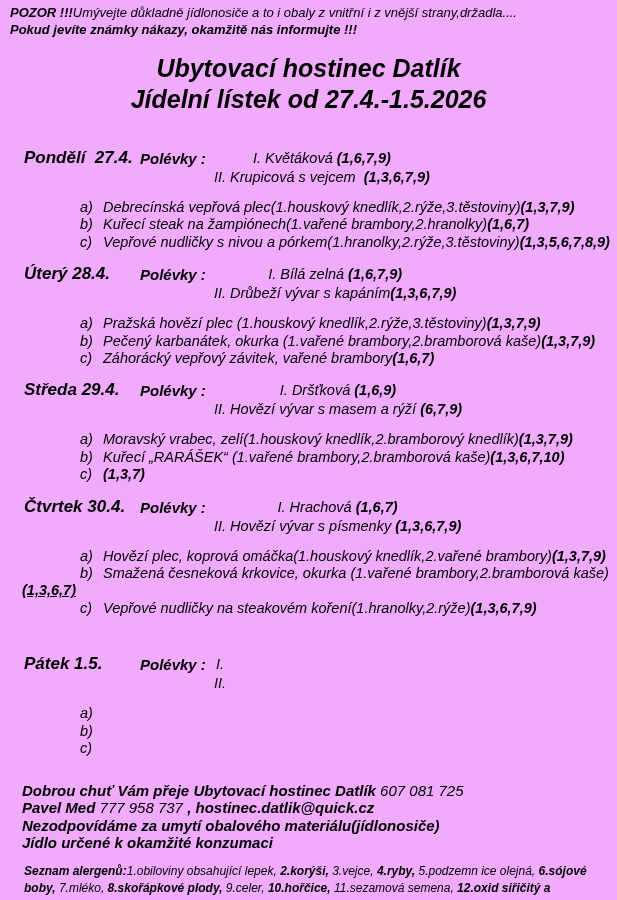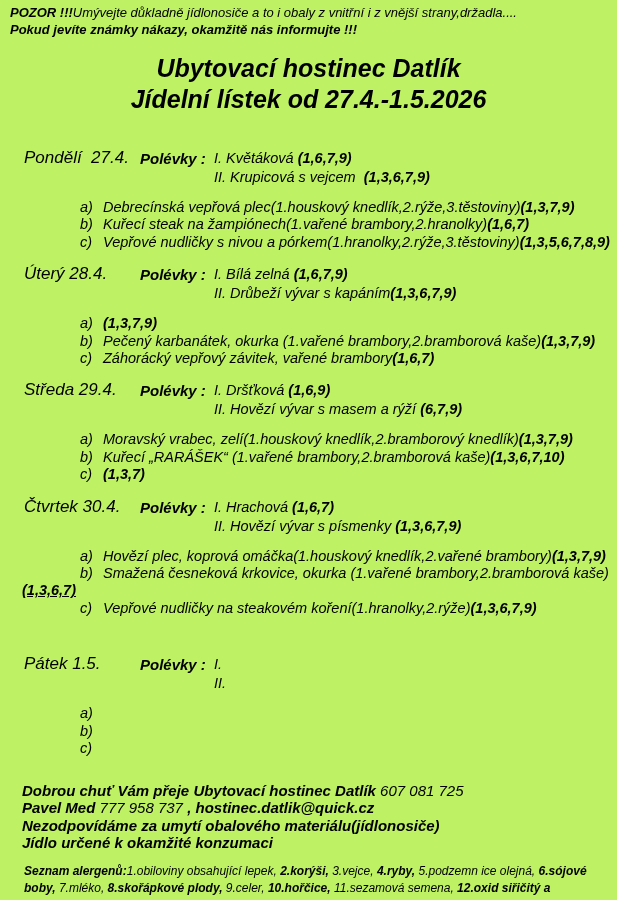--- a/index.html
+++ b/index.html
@@ -1,36 +1,36 @@
 <!DOCTYPE html>
 <html lang="cs"><head>
 <meta charset="utf-8">
 <style>
   html,body{margin:0;padding:0;background:#fff;}
   .page{
     position:relative;
     width:617px;height:900px;
-    background:#bef264;color:#000000;
+    background:#f0abfc;color:#000000;
     font-family:"Liberation Sans", sans-serif;
     font-style:italic;
     overflow:hidden;
   }
   .b{font-weight:700;}
   .r{font-weight:400;text-align:center;}
   
   .notice{padding:4px 8px 0 10px;font-size:13px;line-height:17px;font-weight:400;}
   
   .title{margin-top:15px;text-align:center;font-size:25px;line-height:31px;font-weight:700;}
   
   .menu{margin-top:32px;}
   .day{margin-bottom:12px;}
   .day.mb-extra{margin-bottom:36px;}
   .day-header{display:flex;align-items:flex-start;margin-left:24px;}
-  .day-name{flex:none;width:116px;font-size:17px;font-weight:400;white-space:pre;padding-top:1px;}
-  .soups{display:flex;font-size:14.5px;line-height:19px;padding-top:2px;}
+  .day-name{flex:none;width:116px;font-size:17px;font-weight:700;white-space:pre;padding-top:1px;}
+  .soups{display:flex;font-size:14.5px;line-height:19px;padding-top:2px;text-align:center;}
   .soups-label{flex:none;font-size:15px;font-weight:700;margin-right:8px;white-space:pre;}
   .soup-line{white-space:pre;}
   .allerg{font-weight:700;}
   .meals{margin:12px 0 0 80px;font-size:14.5px;line-height:17.4px;}
   .meal{display:flex;white-space:pre;}
   .meal-letter{flex:none;width:23px;}
   .outdent{margin-left:-58px;font-weight:700;white-space:pre;text-decoration:underline;}
   
   .footer{margin:24px 8px 0 22px;font-size:15px;line-height:17.5px;font-weight:700;}
   
@@ -76,21 +76,21 @@
         <div class="day-name">Úterý 28.4.</div>
         <div class="soups">
           <span class="soups-label">Polévky :</span>
           <div class="soup-lines">
             <div class="soup-line"><span>I. Bílá zelná</span> <span class="allerg">(1,6,7,9)</span></div>
             <div class="soup-line"><span>II. Drůbeží vývar s kapáním</span><span class="allerg">(1,3,6,7,9)</span></div>
           </div>
         </div>
       </div>
       <div class="meals">
-        <div class="meal"><span class="meal-letter">a)</span> <span class="allerg">(1,3,7,9)</span></div>
+        <div class="meal"><span class="meal-letter">a)</span><span>Pražská hovězí plec (1.houskový knedlík,2.rýže,3.těstoviny)</span> <span class="allerg">(1,3,7,9)</span></div>
         <div class="meal"><span class="meal-letter">b)</span><span>Pečený karbanátek, okurka (1.vařené brambory,2.bramborová kaše)</span><span class="allerg">(1,3,7,9)</span></div>
         <div class="meal"><span class="meal-letter">c)</span><span>Záhorácký vepřový závitek, vařené brambory</span> <span class="allerg">(1,6,7)</span></div>
       </div>
     </div>
 
     <div class="day">
       <div class="day-header">
         <div class="day-name">Středa 29.4.</div>
         <div class="soups">
           <span class="soups-label">Polévky :</span>

